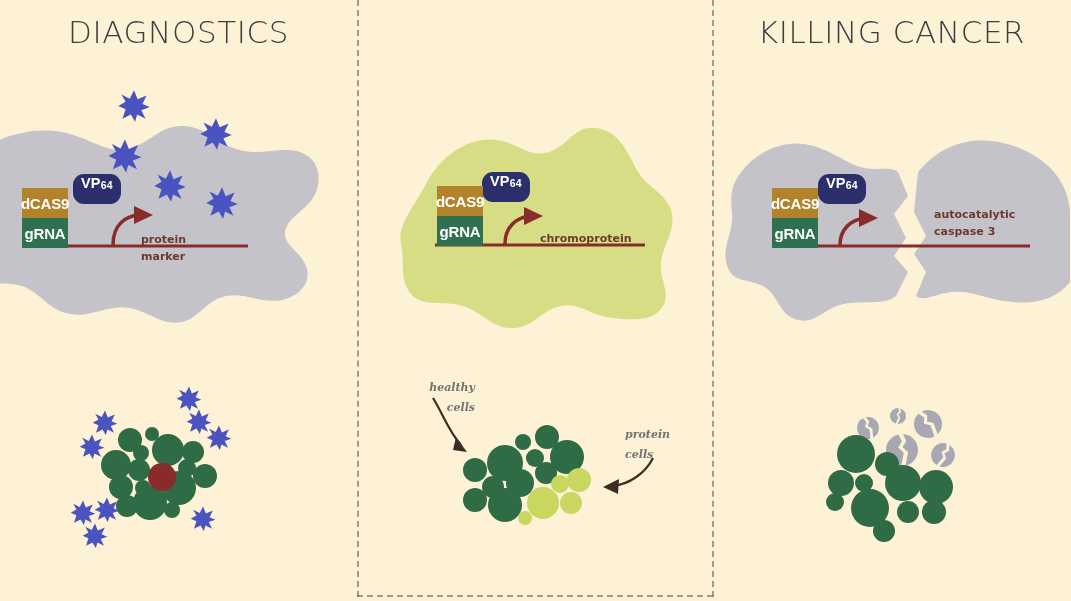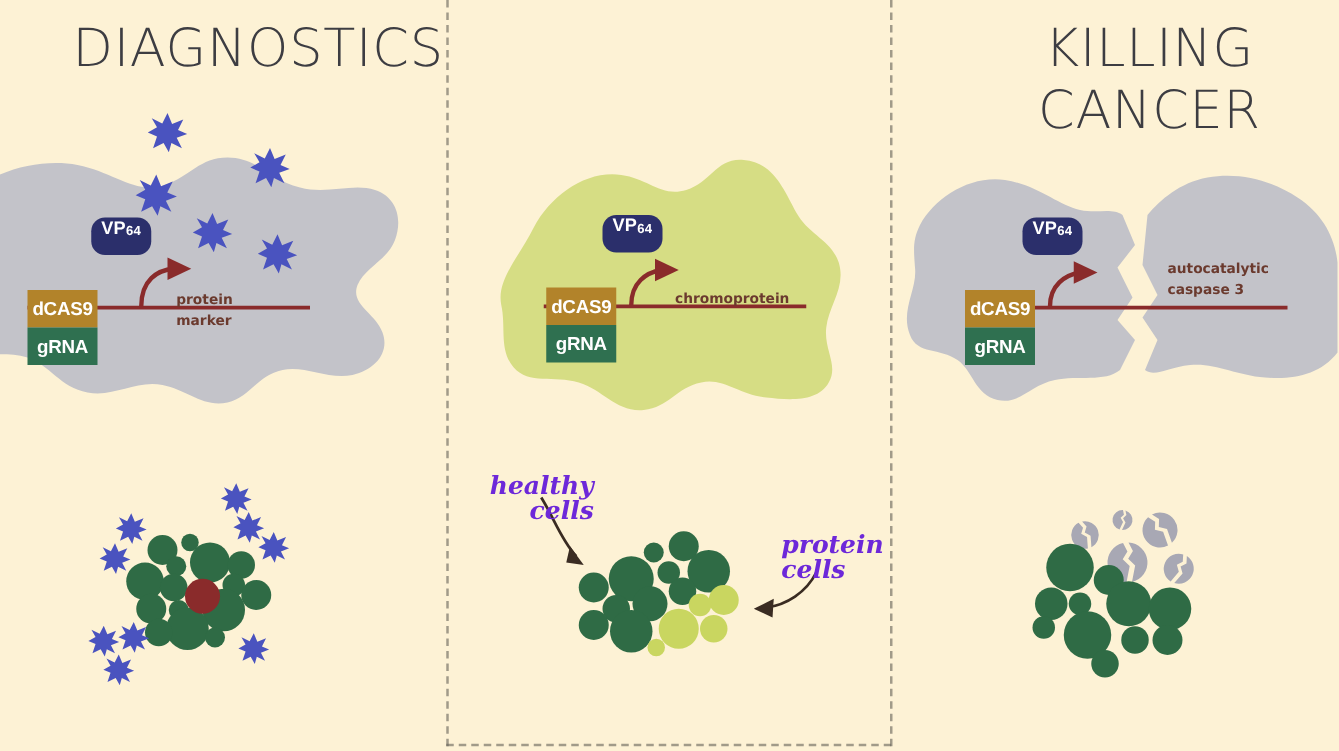--- a/index.html
+++ b/index.html
@@ -42,79 +42,77 @@
     height: 0;
     border-top: 2px dashed #6a665c;
     opacity: 0.62;
   }
 
   .panel-title {
     position: absolute;
     top: 14px;
     width: 100%;
     text-align: center;
-    font-size: 42px;
+    font-size: 31px;
     letter-spacing: 0.6px;
     font-weight: 300;
     color: #3d3d42;
     font-family: "DejaVu Sans", sans-serif;
-    padding-left: 28px;
   }
 
   
   .construct { position: absolute; }
   .vp64 {
     position: absolute;
     background: #2b2f6b;
     color: #ffffff;
     font-weight: bold;
     font-size: 14.5px;
     border-radius: 11px;
     padding: 2px 8px 13px 8px;
     line-height: 1;
     letter-spacing: 0.2px;
     white-space: nowrap;
     z-index: 4;
   }
   .vp64 sub { font-size: 10.5px; vertical-align: baseline; position: relative; top: 1px; }
   .box-dcas9, .box-grna {
     position: absolute;
-    width: 56px;
+    width: 46px;
     height: 30px;
     color: #ffffff;
     font-weight: bold;
     font-size: 15px;
     display: flex;
     align-items: center;
     justify-content: center;
     z-index: 5;
     letter-spacing: -0.2px;
-    margin-top: 44px;
   }
   .box-dcas9 { background: #b2832a; }
   .box-grna  { background: #2f7050; }
   .gene-label {
     position: absolute;
     color: #6b3a2e;
     font-weight: bold;
     font-size: 11px;
     line-height: 17px;
     z-index: 6;
     font-family: "DejaVu Sans", sans-serif;
   }
 
   
   .annot {
     position: absolute;
     font-family: "DejaVu Serif", serif;
     font-style: italic;
     font-weight: bold;
-    font-size: 20px;
+    font-size: 11px;
     line-height: 20px;
-    color: #6d28d9;
+    color: #737373;
     z-index: 8;
   }
   .annot.right-align { text-align: right; }
 
   svg { display: block; overflow: visible; }
   .svg-layer { position: absolute; left: 0; top: 0; }
 </style>
 </head>
 <body>
 

